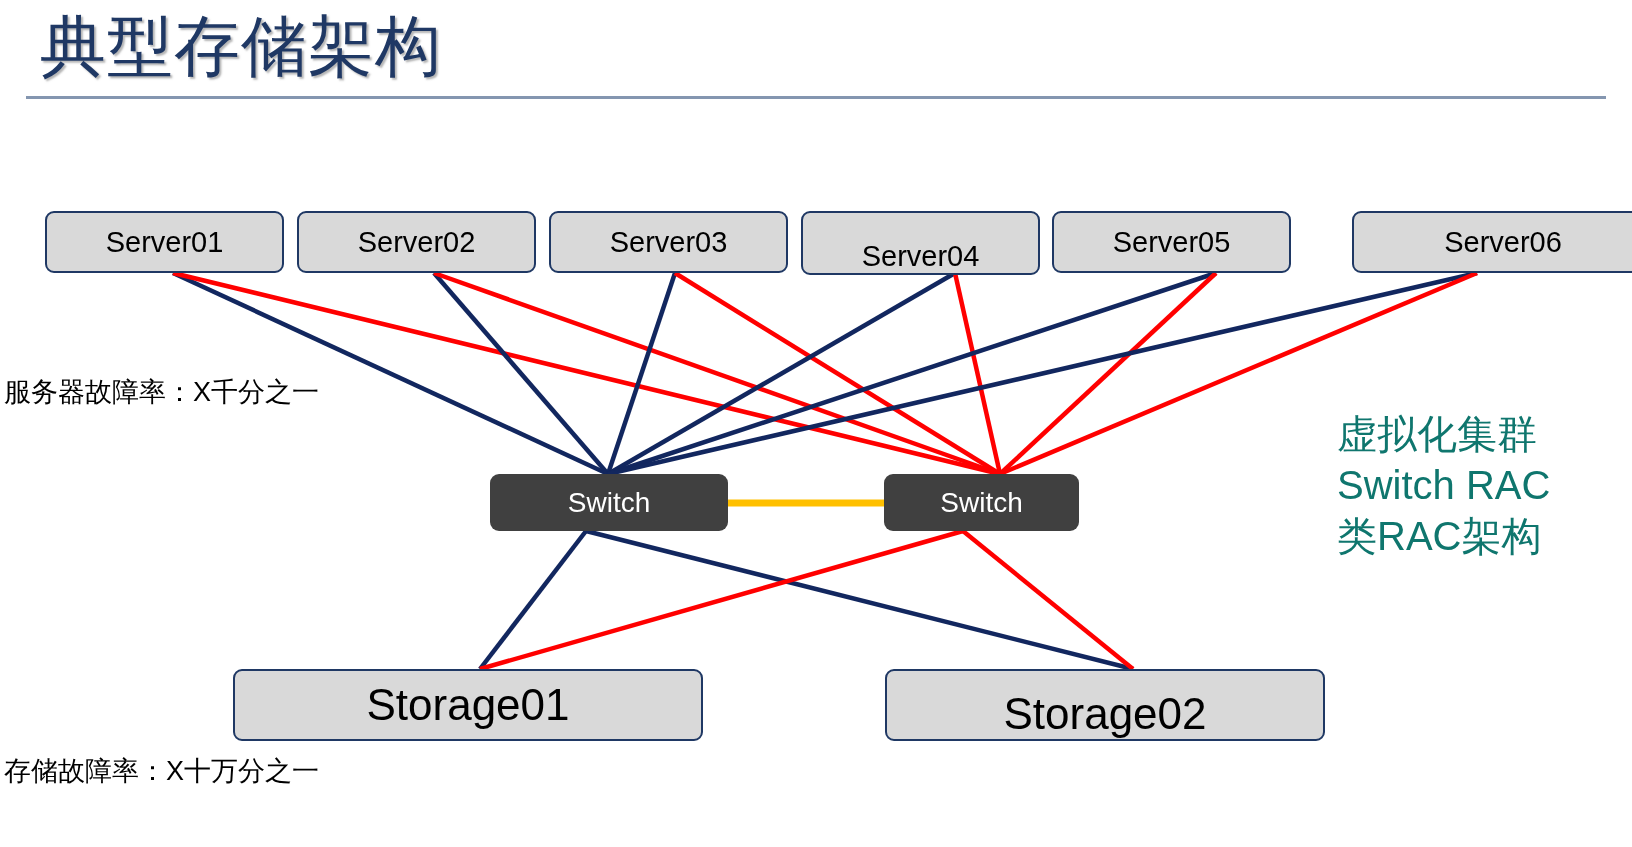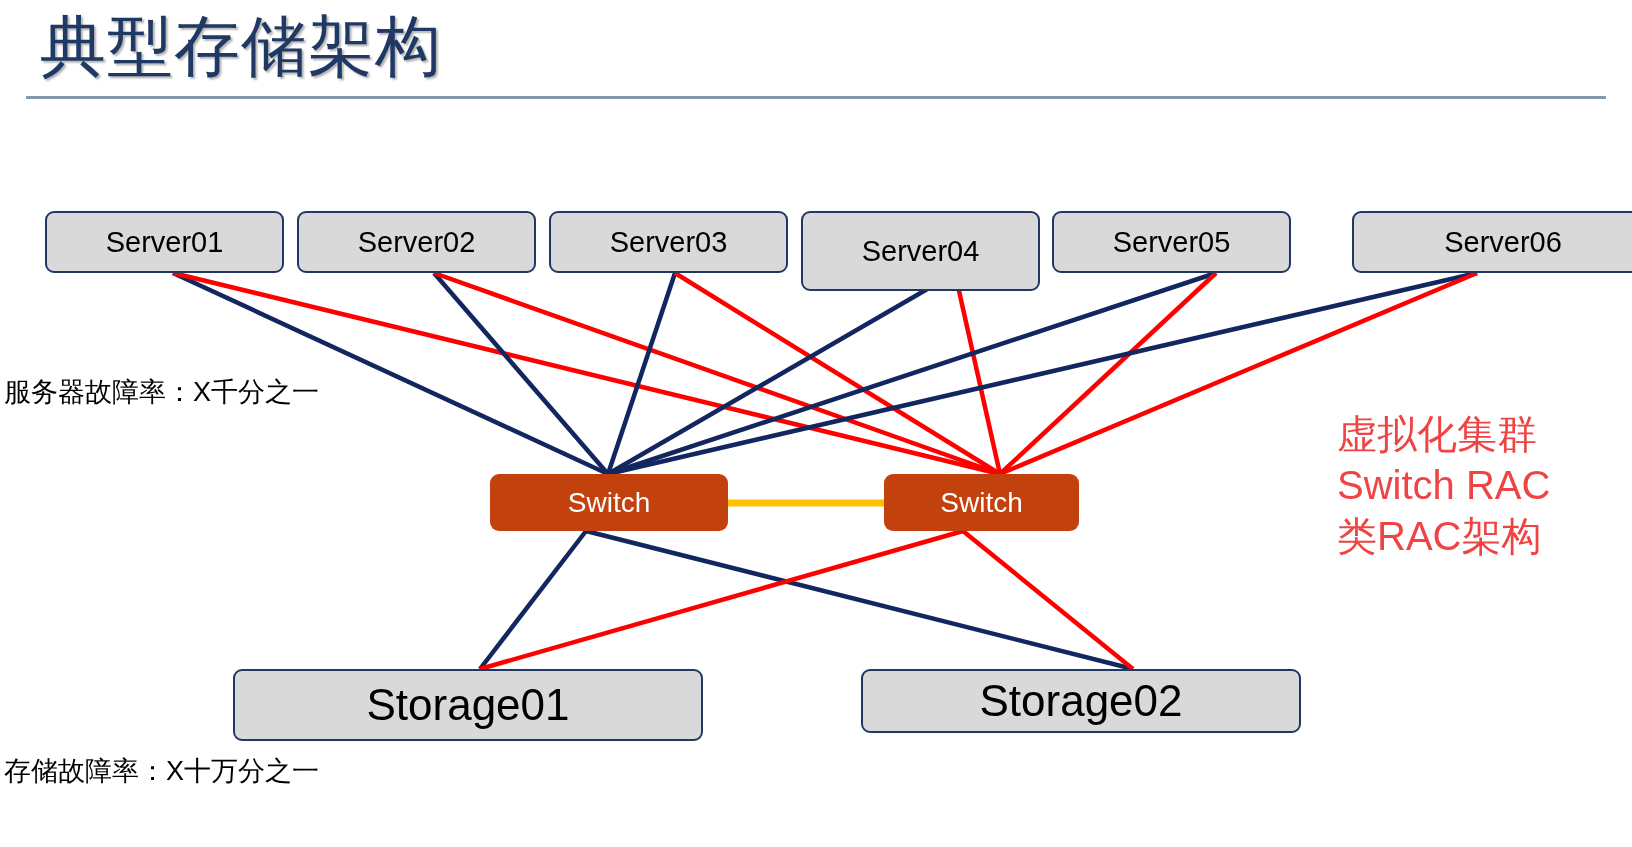--- a/index.html
+++ b/index.html
@@ -62,21 +62,21 @@
   .server {
     background: #D9D9D9;
     border: 2px solid #1F3864;
     font-size: 29px;
     color: #000000;
     height: 62px;
     top: 211px;
     width: 239px;
   }
   .switch {
-    background: #c2410c;
+    background: #404040;
     border: none;
     color: #FFFFFF;
     font-size: 28px;
     height: 57px;
     top: 474px;
     width: 238px;
   }
   .storage {
     background: #D9D9D9;
     border: 2px solid #1F3864;
@@ -92,21 +92,21 @@
     font-size: 27px;
     color: #000000;
     white-space: nowrap;
   }
   #cluster-note {
     position: absolute;
     left: 1337px;
     top: 409px;
     font-size: 40px;
     line-height: 51px;
-    color: #ef4444;
+    color: #0f766e;
     white-space: nowrap;
   }
 </style>
 </head>
 <body>
 
 <div id="slide">
 
   <div id="title">典型存储架构</div>
   <div id="title-rule"></div>
@@ -138,39 +138,39 @@
   <div id="node-layer">
       <div class="node server" style="left: 45px; top: 211px; width: 239px; height: 62px;">
         <span>Server01</span>
       </div>
       <div class="node server" style="left: 297px; top: 211px; width: 239px; height: 62px;">
         <span>Server02</span>
       </div>
       <div class="node server" style="left: 549px; top: 211px; width: 239px; height: 62px;">
         <span>Server03</span>
       </div>
-      <div class="node server" style="left: 801px; top: 211px; width: 239px; height: 80px;">
+      <div class="node server" style="left: 801px; top: 211px; width: 239px; height: 64px; align-items: flex-end;">
         <span>Server04</span>
       </div>
       <div class="node server" style="left: 1052px; top: 211px; width: 239px; height: 62px;">
         <span>Server05</span>
       </div>
       <div class="node server" style="left: 1304px; top: 211px; width: 302px; height: 62px; margin-left: 48px;">
         <span>Server06</span>
       </div>
       <div class="node switch" style="left: 490px; top: 474px; width: 238px; height: 57px;">
         <span>Switch</span>
       </div>
       <div class="node switch" style="left: 884px; top: 474px; width: 195px; height: 57px;">
         <span>Switch</span>
       </div>
       <div class="node storage" style="left: 233px; top: 669px; width: 470px; height: 72px;">
         <span>Storage01</span>
       </div>
-      <div class="node storage" style="left: 861px; top: 669px; width: 440px; height: 64px;">
+      <div class="node storage" style="left: 885px; top: 669px; width: 440px; height: 72px; align-items: flex-end;">
         <span>Storage02</span>
       </div>
     </div>
 
   <div class="annot" style="left:4px; top:374px;">服务器故障率：X千分之一</div>
 
   <div class="annot" style="left:4px; top:753px;">存储故障率：X十万分之一</div>
 
   <div id="cluster-note">
     <div>虚拟化集群</div>

